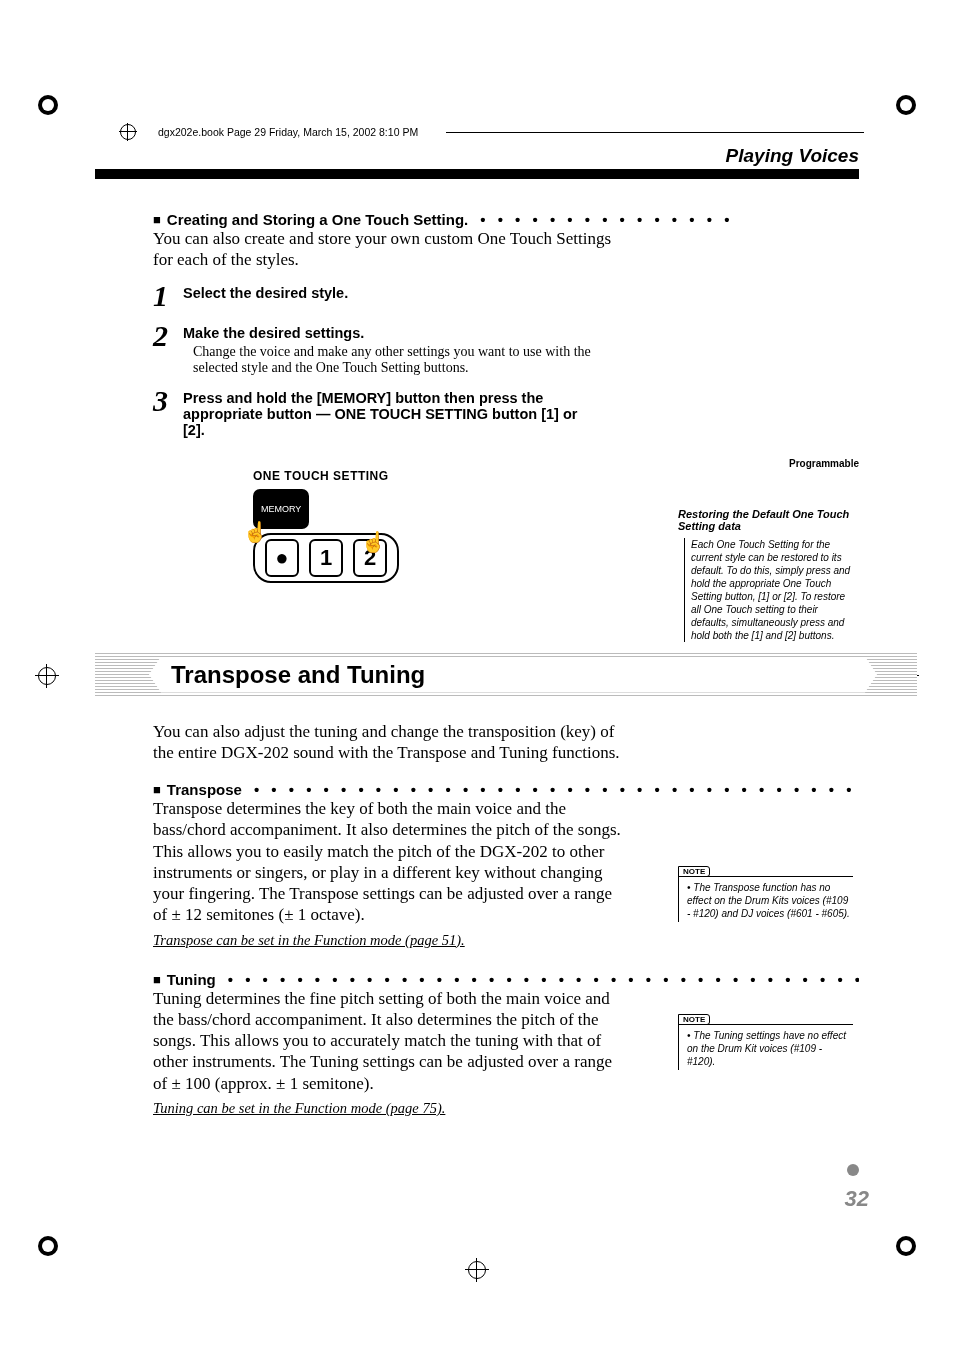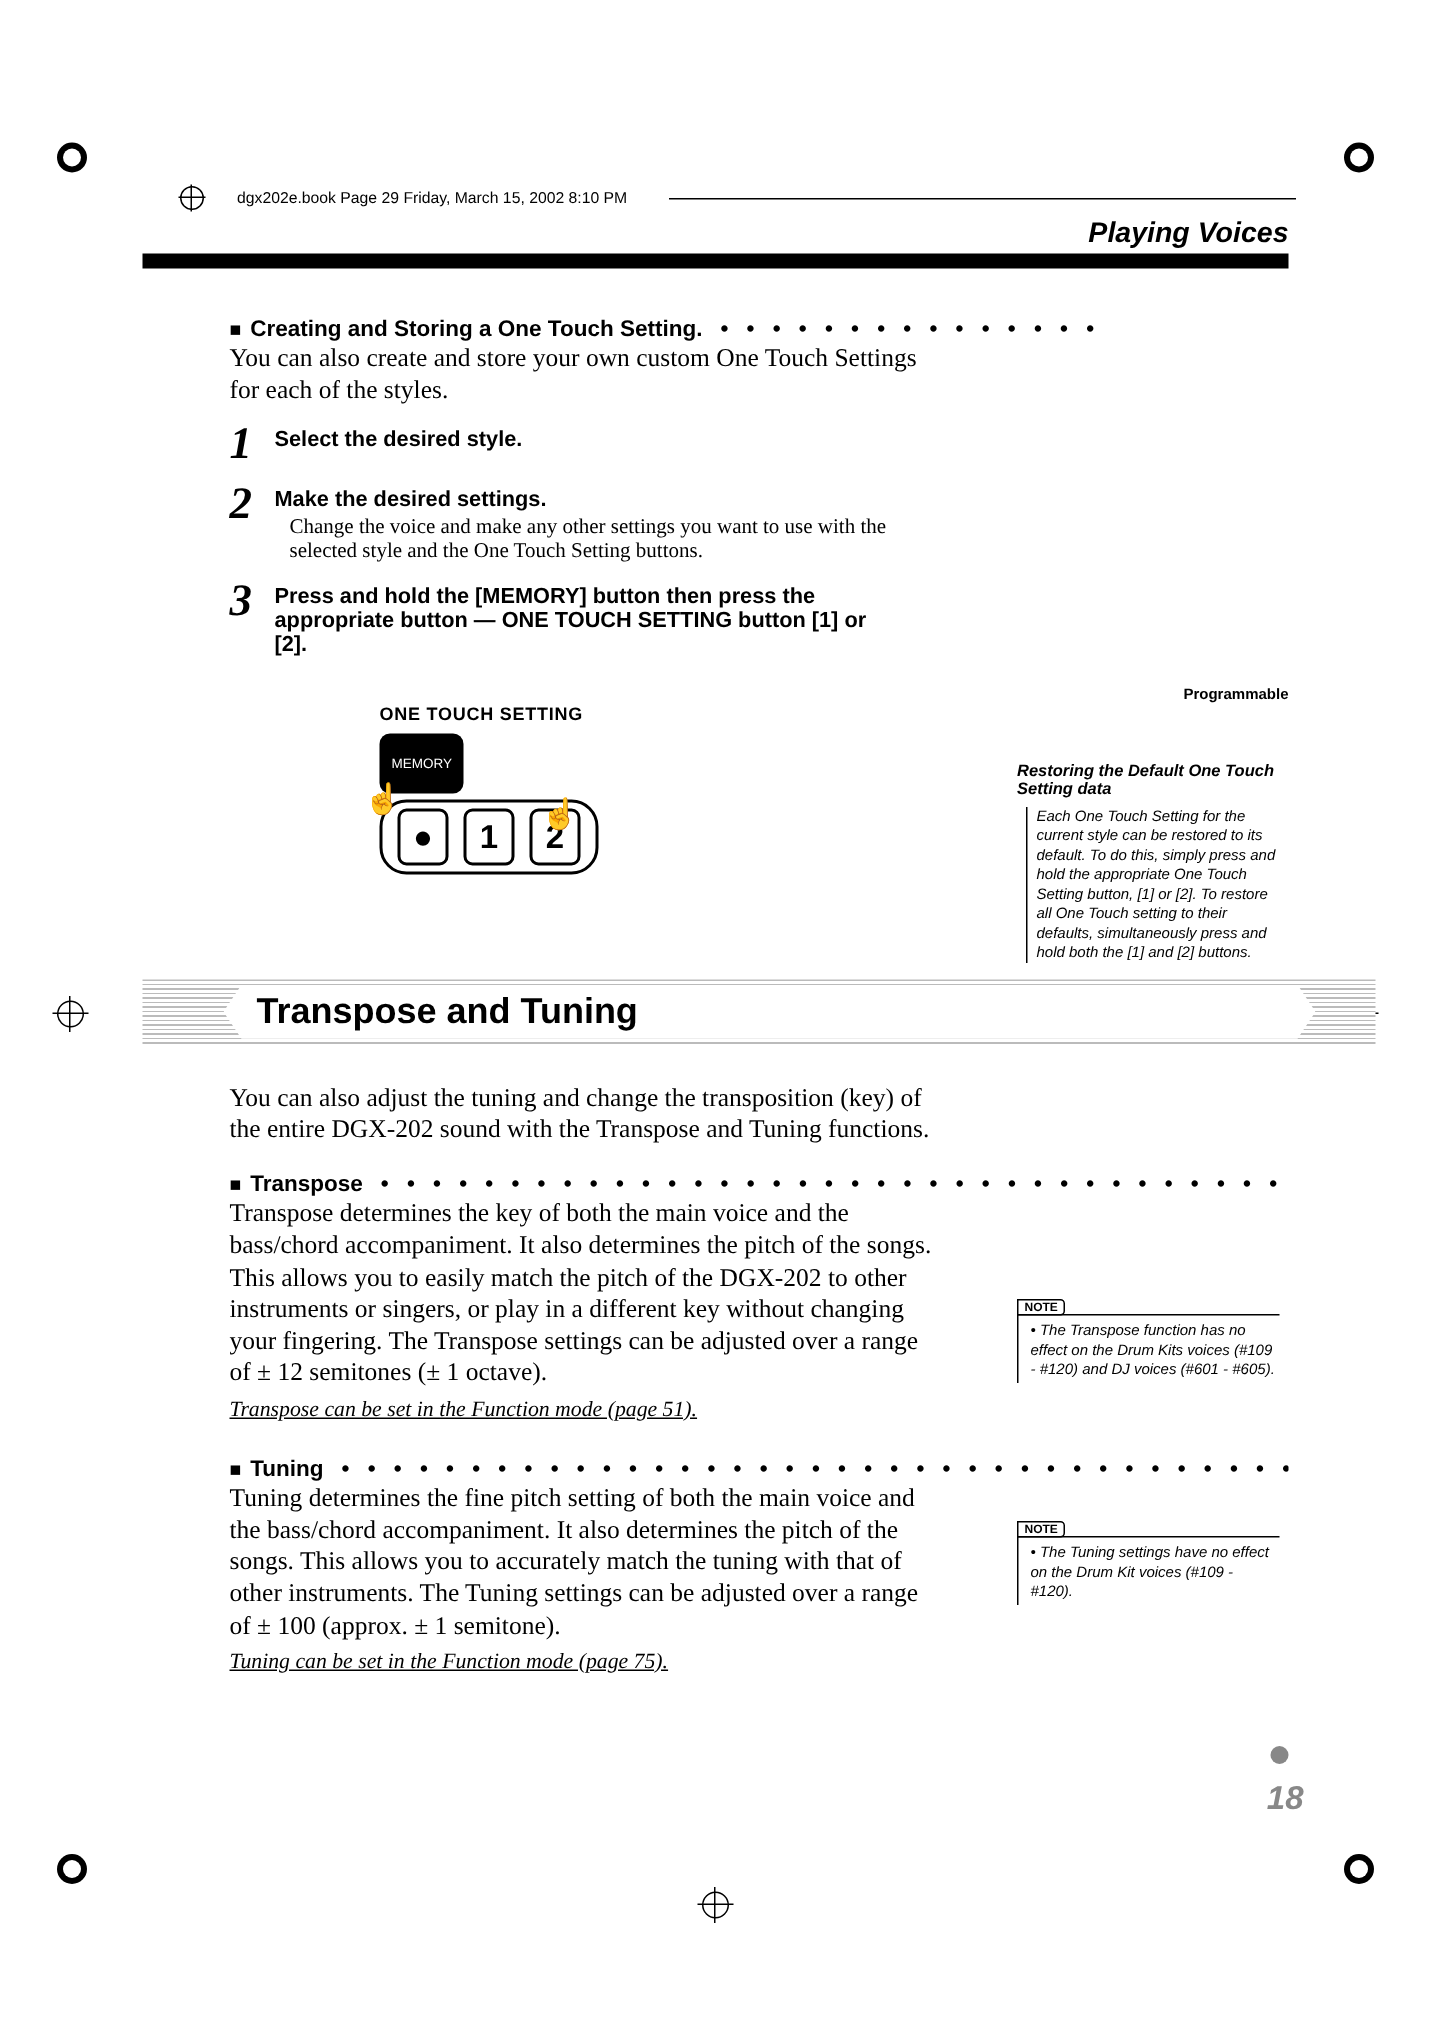--- a/index.html
+++ b/index.html
@@ -318,15 +318,15 @@
     <div class="link-line">Tuning can be set in the Function mode (page 75).</div>
 
     <div class="note-box ref-note3">
       <span class="note-tab">NOTE</span>
       <div class="note-body">• <span>The Tuning settings have no effect on the Drum Kit voices (#109 - #120).</span></div>
     </div>
 
   </div>
 
   <div class="page-dot"></div>
-  <div class="page-num">18</div>
+  <div class="page-num">32</div>
 
 </div>
 
 </body></html>

